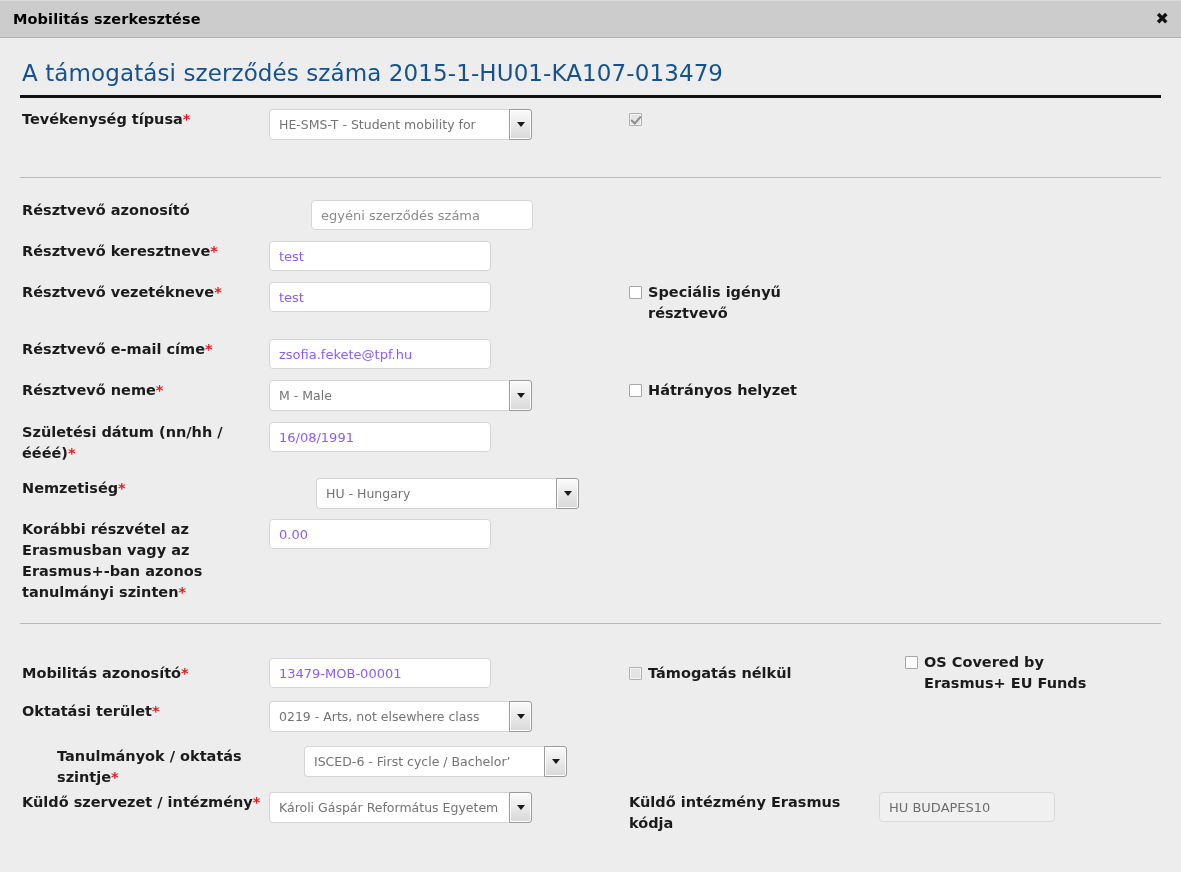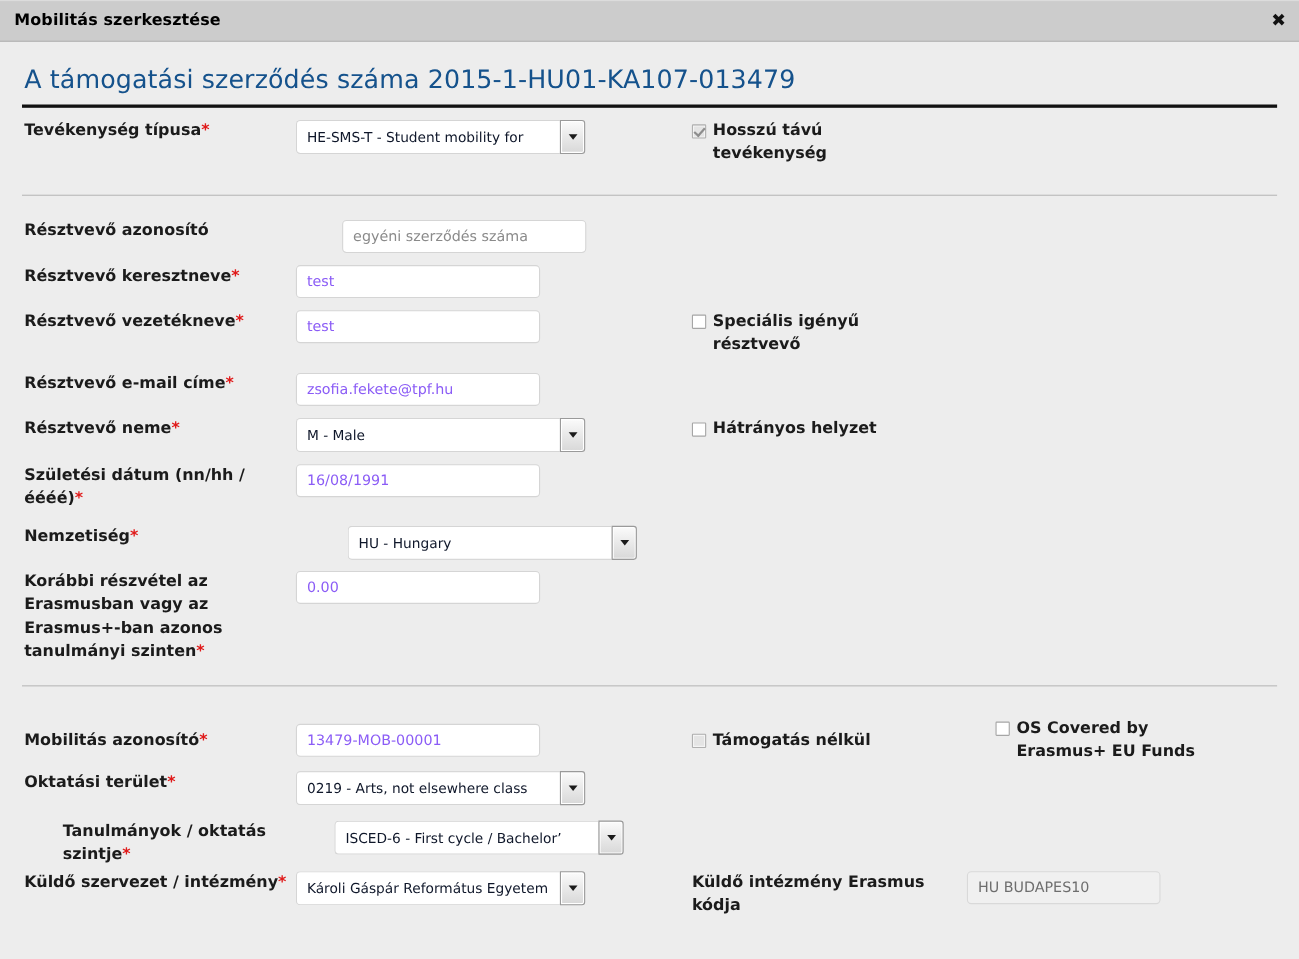--- a/index.html
+++ b/index.html
@@ -130,21 +130,21 @@
     box-sizing: border-box;
     cursor: pointer;
   }
   .sel-text {
     flex: 1;
     min-width: 0;
     border: 1px solid #d5d5d5;
     border-right: none;
     border-radius: 4px 0 0 4px;
     background: #ffffff;
-    color: #0f172a;
+    color: #737373;
     font-size: 12.5px;
     line-height: 29px;
     padding: 0 4px 0 9px;
     white-space: nowrap;
     overflow: hidden;
   }
   .sel-arrow {
     width: 21px;
     border: 1px solid #9a9a9a;
     border-radius: 0 3px 3px 0;
@@ -223,21 +223,20 @@
         <div class="sel">
           <span class="sel-text">HE-SMS-T - Student mobility for</span>
           <span class="sel-arrow">
               <i></i>
             </span>
         </div>
       </div>
       <div class="rightcol">
         <div class="cb-wrap">
           <span class="cb disabled checked"></span>
-          <span class="cb-label">Hosszú távú tevékenység</span>
         </div>
       </div>
     </div>
   </div>
 
   <div class="rule-light"></div>
 
   <div class="section">
 
     <div class="row" style="padding-top:22px; height:19px;gap:42px;">

